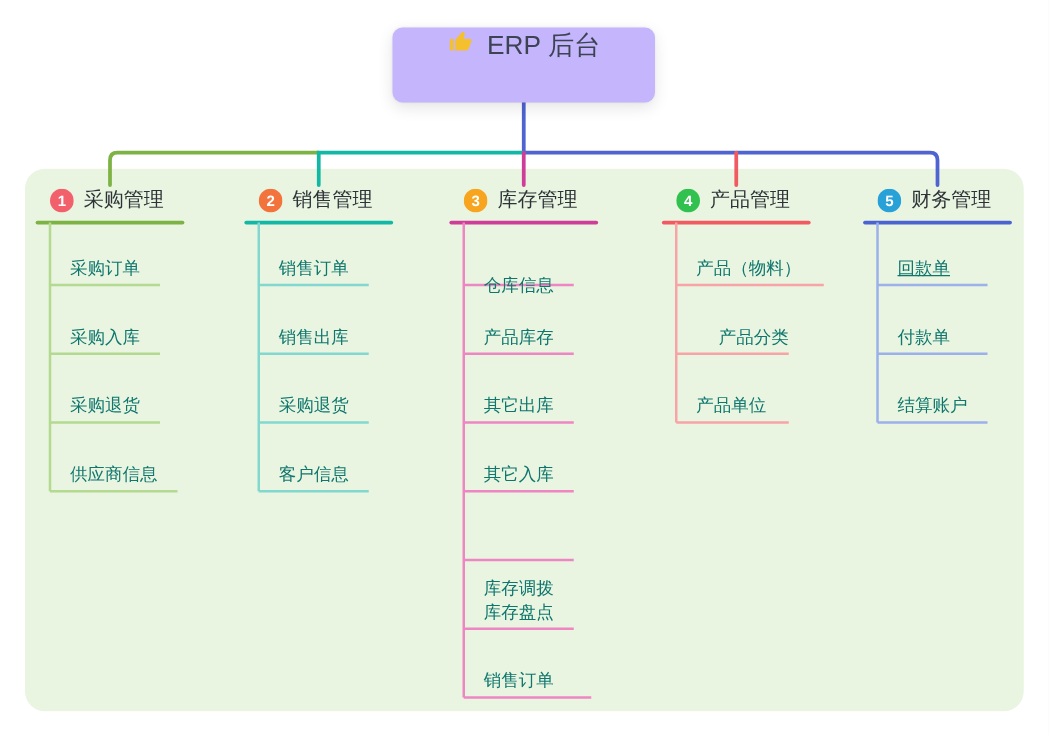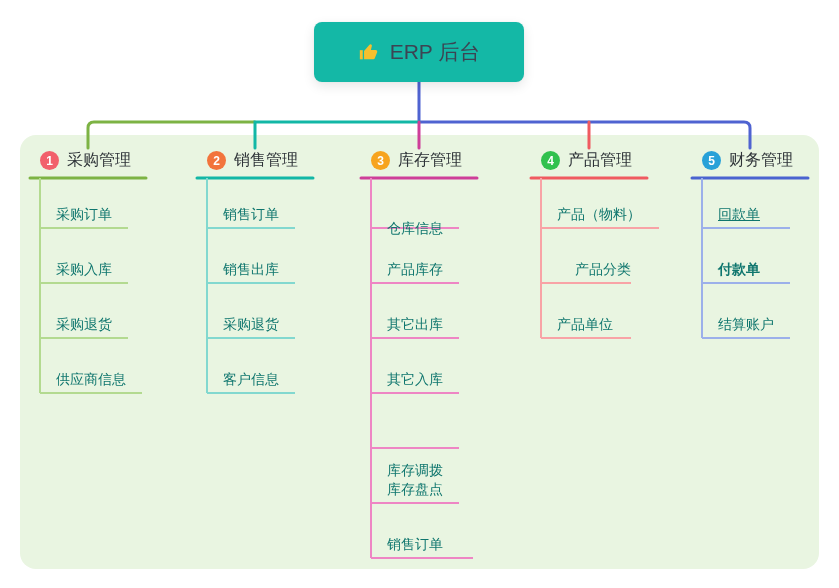--- a/index.html
+++ b/index.html
@@ -8,23 +8,23 @@
     font-family:"Liberation Sans","DejaVu Sans",sans-serif;
     overflow:hidden;
   }
   .canvas-panel{
     position:absolute;left:20px;top:135px;width:799px;height:434px;
     background:#e9f5e1;border-radius:16px;
   }
   svg.lines{position:absolute;left:0;top:0;pointer-events:none;}
   .root-card{
     position:absolute;left:314px;top:22px;width:210px;height:60px;
-    background:#14b8a6;border-radius:8px;
+    background:#c4b5fd;border-radius:8px;
     box-shadow:0 4px 12px rgba(0,0,0,.10),0 0 2px rgba(0,0,0,.05);
-    display:flex;align-items:center;justify-content:center;gap:10px;
+    display:flex;align-items:flex-start;justify-content:center;gap:10px;
     font-size:21px;color:#3c4453;cursor:pointer;
   }
   .branch-head{
     position:absolute;height:26px;display:flex;align-items:center;gap:8px;
     padding-left:10px;font-size:16px;color:#2e3338;cursor:pointer;white-space:nowrap;
   }
   .badge{flex:0 0 auto;display:block;}
   .badge text{fill:#ffffff;font-size:12px;font-weight:bold;font-family:"Liberation Sans","DejaVu Sans",sans-serif;}
   .child-label{
     position:absolute;font-size:14px;line-height:18px;color:#0f766e;
@@ -126,14 +126,14 @@
 <div class="child-label" style="left:387px;top:370px;">其它入库</div>
 <div class="child-label" style="left:387px;top:425px;margin-top:36px;">库存调拨</div>
 <div class="child-label" style="left:387px;top:480px;">库存盘点</div>
 <div class="child-label" style="left:387px;top:535px;">销售订单</div>
 
 <div class="child-label" style="left:557px;top:205px;">产品（物料）</div>
 <div class="child-label" style="left:575px;top:260px;">产品分类</div>
 <div class="child-label" style="left:557px;top:315px;">产品单位</div>
 
 <div class="child-label" style="left:718px;top:205px;text-decoration:underline;">回款单</div>
-<div class="child-label" style="left:718px;top:260px;font-weight:bold;">付款单</div>
+<div class="child-label" style="left:718px;top:260px;">付款单</div>
 <div class="child-label" style="left:718px;top:315px;">结算账户</div>
 
 </body></html>

